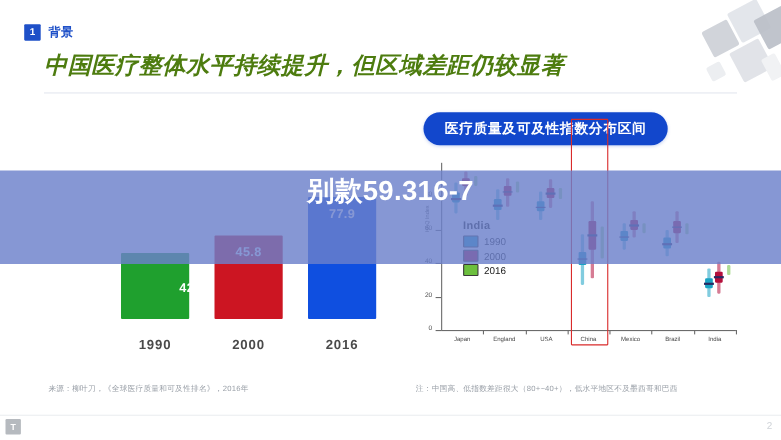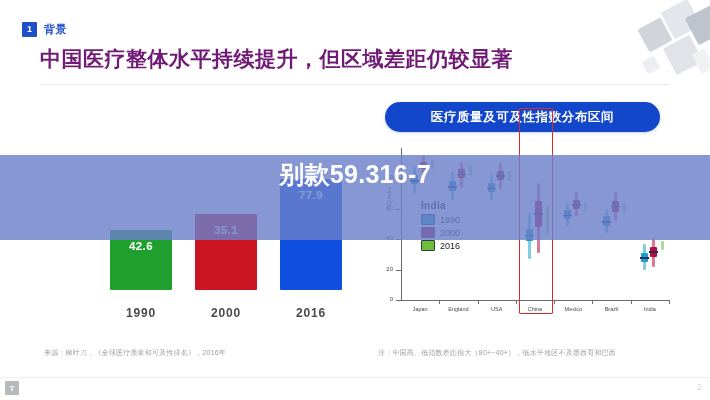--- a/index.html
+++ b/index.html
@@ -20,30 +20,30 @@
   .d3{width:30px;height:30px;background:#b9bec7;left:70px;top:10px;opacity:.9;}
   .d4{width:30px;height:30px;background:#dfe2e7;left:48px;top:40px;opacity:.95;}
   .d5{width:14px;height:14px;background:#eceef1;left:24px;top:58px;}
   .d6{width:14px;height:22px;background:#f1f2f4;left:76px;top:50px;}
 
   
   .sec-badge{position:absolute;left:22px;top:22px;display:flex;align-items:center;gap:7px;}
   .sec-num{width:15px;height:15px;background:#1e50c8;color:#fff;font-size:9px;font-weight:bold;
            display:flex;align-items:center;justify-content:center;border-radius:1px;line-height:1;}
   .sec-name{font-size:11px;color:#1e50c8;font-weight:bold;letter-spacing:.5px;}
-  .headline{position:absolute;left:40px;top:45px;font-size:21px;font-weight:bold;color:#701a75;
-            letter-spacing:.5px;white-space:nowrap;}
+  .headline{position:absolute;left:40px;top:45px;font-size:21px;font-weight:bold;color:#4d7c0f;
+            letter-spacing:.5px;white-space:nowrap;font-style:italic;}
   .hrule{position:absolute;left:40px;top:84px;width:630px;height:1px;background:#e3e7ef;}
 
   
   .ptitle{position:absolute;height:30px;border-radius:15px;background:#1247cc;color:#fff;
           display:flex;align-items:center;justify-content:center;font-size:12.5px;font-weight:bold;
           letter-spacing:.6px;box-shadow:0 1px 3px rgba(18,71,204,.25);}
   .ptitle-l{left:48px;top:102px;width:275px;}
-  .ptitle-r{left:385px;top:102px;width:275px;}
+  .ptitle-r{left:385px;top:102px;width:222px;}
 
   
   .barchart{position:absolute;left:40px;top:148px;width:310px;height:180px;}
   .bar-wrap{position:absolute;left:0;bottom:38px;width:310px;height:142px;}
   .bargrp{position:absolute;bottom:0;width:62px;text-align:center;}
   .bar{position:absolute;bottom:0;left:0;width:62px;border-radius:1px;}
   .barval{position:absolute;left:0;width:62px;text-align:center;font-size:11.5px;font-weight:bold;
           color:#fff;letter-spacing:.4px;}
   .xlab{position:absolute;bottom:14px;width:62px;text-align:center;font-size:12px;color:#4a4a4a;
         font-weight:bold;letter-spacing:.8px;}
@@ -105,26 +105,26 @@
 
   <div class="headline">中国医疗整体水平持续提升，但区域差距仍较显著</div>
   <div class="hrule"></div>
 
   <div class="ptitle ptitle-r">医疗质量及可及性指数分布区间</div>
 
   <div class="barchart">
     <div class="bar-wrap" id="barwrap">
         <div class="bargrp" style="left: 70px;">
           <div class="bar" style="height: 60px; background: rgb(31, 160, 46);"></div>
-          <div class="barval" style="bottom: 38px;">42.6</div>
+          <div class="barval" style="bottom: 22px; padding-left: 34px;">42.6</div>
           <div class="xlab" style="bottom: -30px;">1990</div>
         </div>
         <div class="bargrp" style="left: 155px;">
           <div class="bar" style="height: 76px; background: rgb(204, 21, 34);"></div>
-          <div class="barval" style="bottom: 54px;">35.1</div>
+          <div class="barval" style="bottom: 54px;">45.8</div>
           <div class="xlab" style="bottom: -30px;">2000</div>
         </div>
         <div class="bargrp" style="left: 240px;">
           <div class="bar" style="height: 111px; background: rgb(15, 79, 224);"></div>
           <div class="barval" style="bottom: 89px;">77.9</div>
           <div class="xlab" style="bottom: -30px;">2016</div>
         </div>
       </div>
   </div>
   <div class="src">来源：柳叶刀，《全球医疗质量和可及性排名》，2016年</div>

